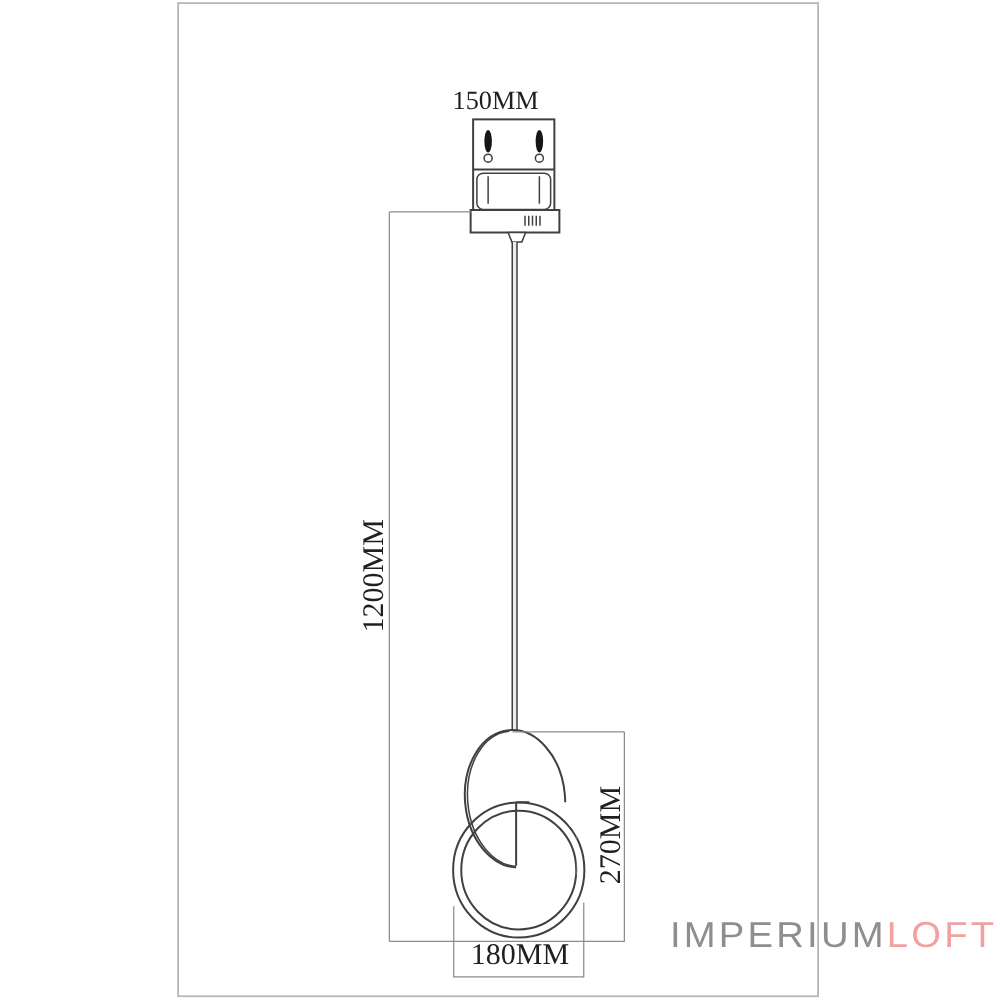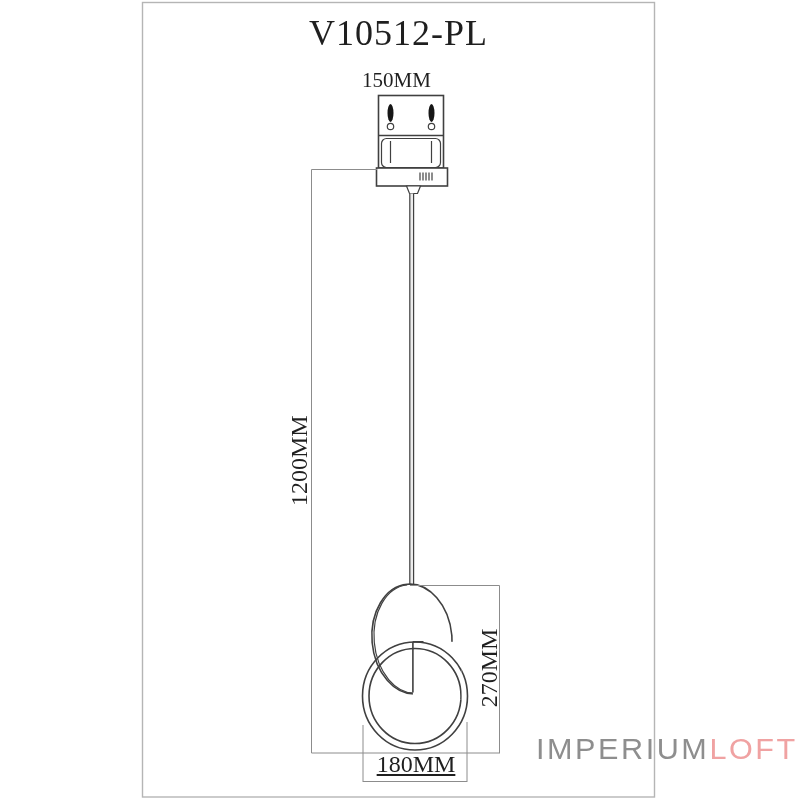--- a/index.html
+++ b/index.html
@@ -16,21 +16,21 @@
   .slot{fill:var(--slot-fill,#161616);stroke:none;}
   .cable-core{fill:var(--cable-fill,#ececec);stroke:none;}
   
   .t{position:absolute;line-height:1.08;white-space:nowrap;}
   .model{left:142px;top:14px;width:513px;text-align:center;font-size:36px;letter-spacing:1px;}
   .d150{left:362px;top:69px;width:100px;text-align:left;font-size:21px;}
   .d1200{left:255px;top:448px;width:90px;height:26px;text-align:center;font-size:24px;
          transform:rotate(-90deg);transform-origin:50% 50%;}
   .d270{left:445px;top:655px;width:90px;height:26px;text-align:center;font-size:24px;
         transform:rotate(-90deg);transform-origin:50% 50%;}
-  .d180{left:370px;top:752px;width:92px;text-align:center;font-size:24px;text-decoration:underline;}
+  .d180{left:370px;top:752px;width:92px;text-align:center;font-size:24px;}
   .watermark{left:536px;top:733px;font-family:"Liberation Sans",sans-serif;
              font-size:30px;font-weight:400;letter-spacing:2.5px;transform:scale(1.02,0.96);
              transform-origin:left center;}
   .wm-gray{color:var(--watermark-gray,#8e8e8e);}
   .wm-accent{color:var(--watermark-accent,#f0a2a2);}
 </style>
 </head>
 <body>
 
 <div class="page">
@@ -96,21 +96,20 @@
       <line x1="311.5" y1="169.5" x2="377" y2="169.5" class="dim"></line>
       <line x1="311.5" y1="753" x2="500" y2="753" class="dim"></line>
       <line x1="499.5" y1="585.5" x2="499.5" y2="753" class="dim"></line>
       <line x1="410" y1="585.5" x2="499.5" y2="585.5" class="dim"></line>
       <line x1="363" y1="725" x2="363" y2="782" class="dim"></line>
       <line x1="467" y1="722" x2="467" y2="782" class="dim"></line>
       <line x1="363" y1="781.5" x2="467" y2="781.5" class="dim"></line>
     </g>
   </svg>
 
-  <div class="t model">V10512-PL</div>
   <div class="t d150">150MM</div>
   <div class="t d1200">1200MM</div>
   <div class="t d270">270MM</div>
   <div class="t d180">180MM</div>
 
   <div class="t watermark">
     <span class="wm-gray">IMPERIUM</span><span class="wm-accent">LOFT</span>
   </div>
 
 </div>

